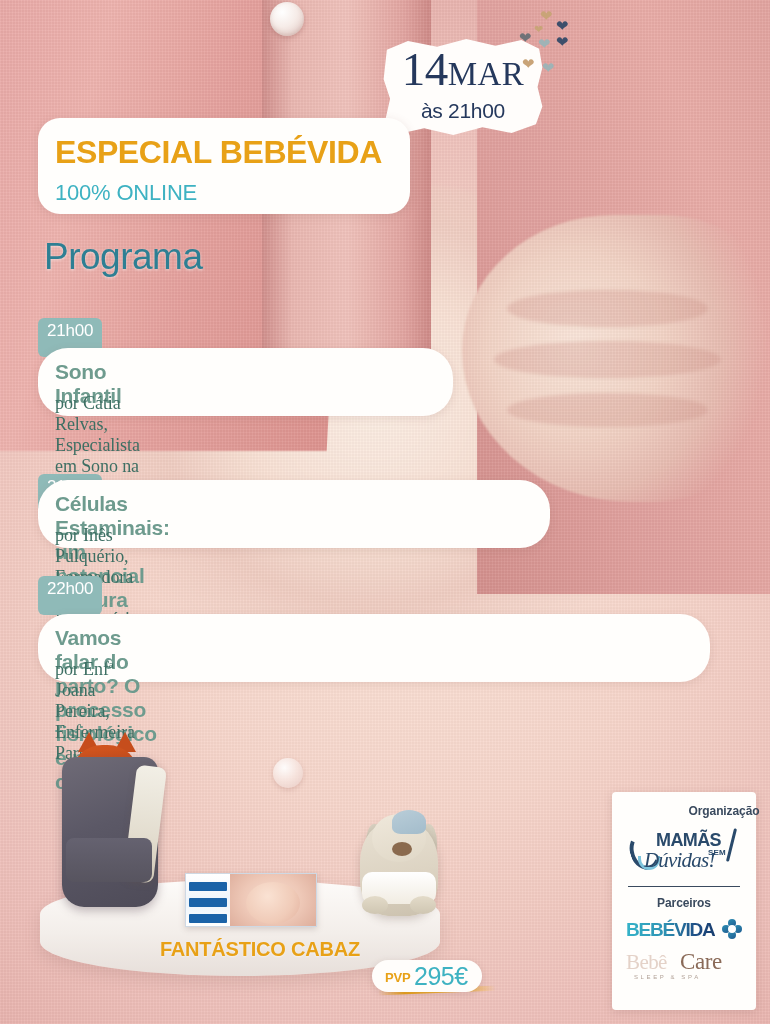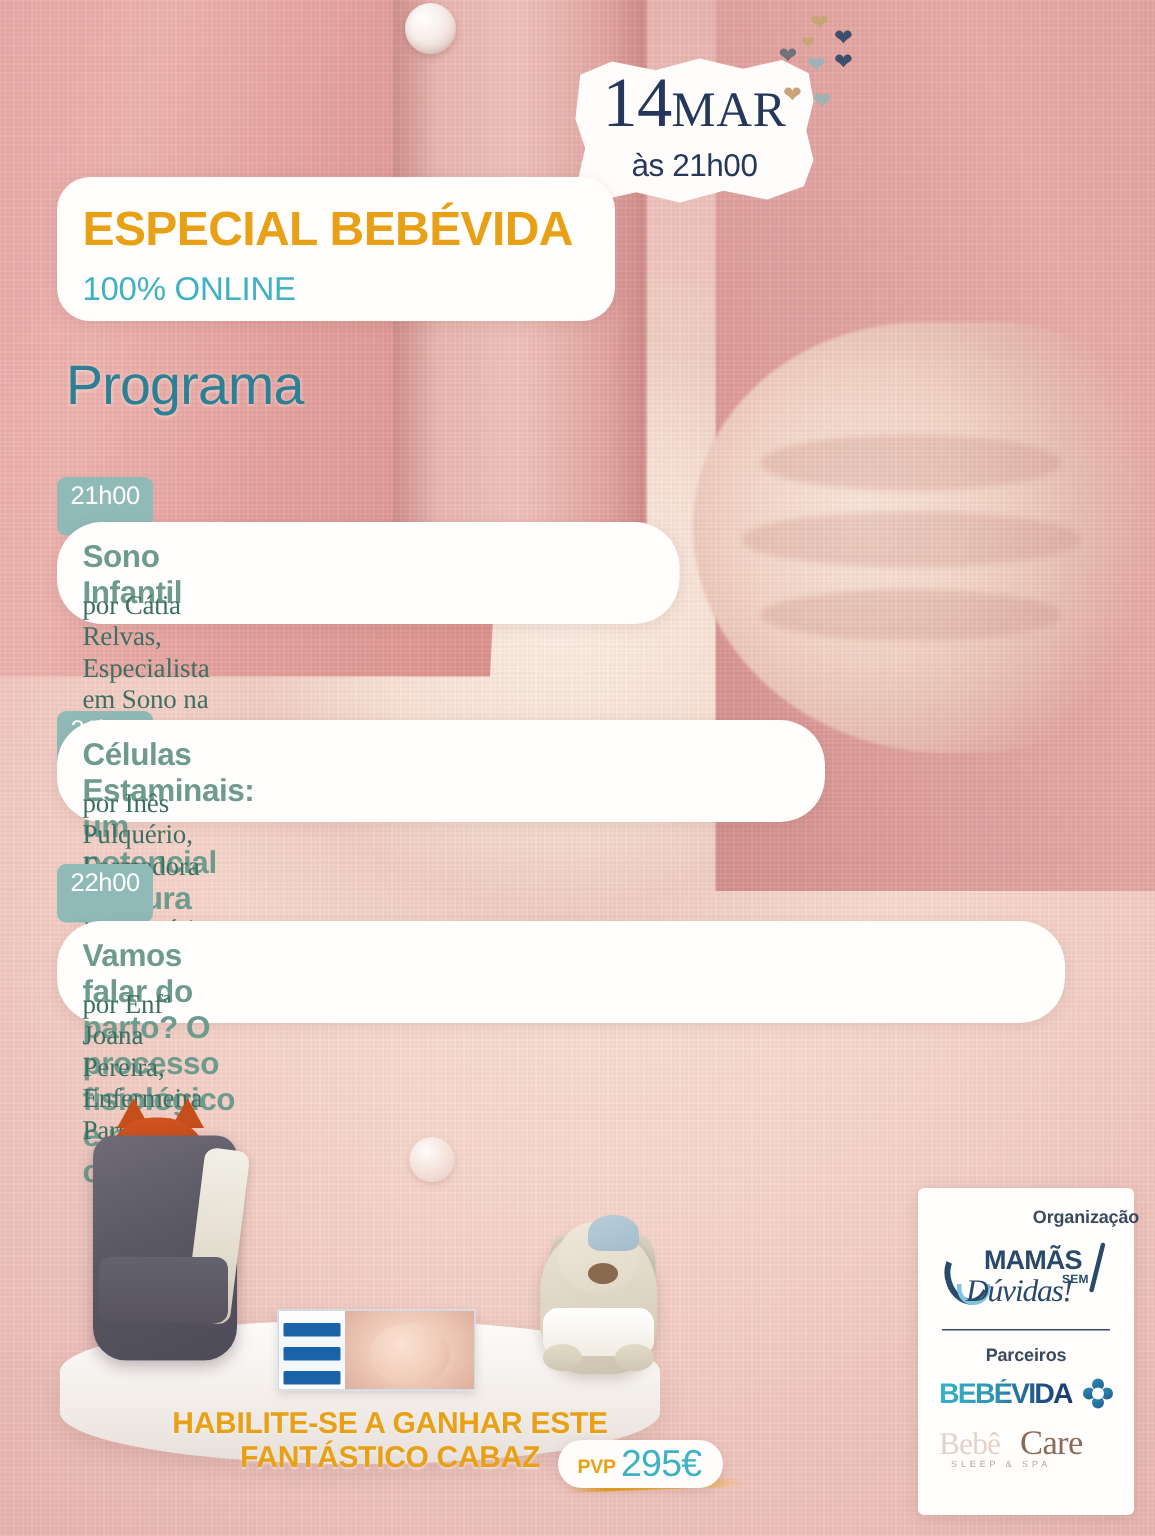--- a/index.html
+++ b/index.html
@@ -410,21 +410,20 @@
   <div class="dog"></div>
   <div class="dog-head"></div>
   <div class="dog-cap"></div>
   <div class="dog-snout"></div>
   <div class="dog-shirt"></div>
   <div class="dog-paw" style="left:362px;"></div>
   <div class="dog-paw" style="left:410px;"></div>
 </div>
 
 <div class="promo">
-  <div>HABILITE-SE A GANHAR ESTE</div>
   <div>FANTÁSTICO CABAZ</div>
 </div>
 <div class="pvp-stroke"></div>
 <div class="pvp-pill"></div>
 <div class="pvp-label">PVP</div>
 <div class="pvp-value">295€</div>
 
 <div class="sponsor"></div>
 <div class="sp-label" style="left:612px; top:804px;margin-left:40px;">Organização</div>
 

